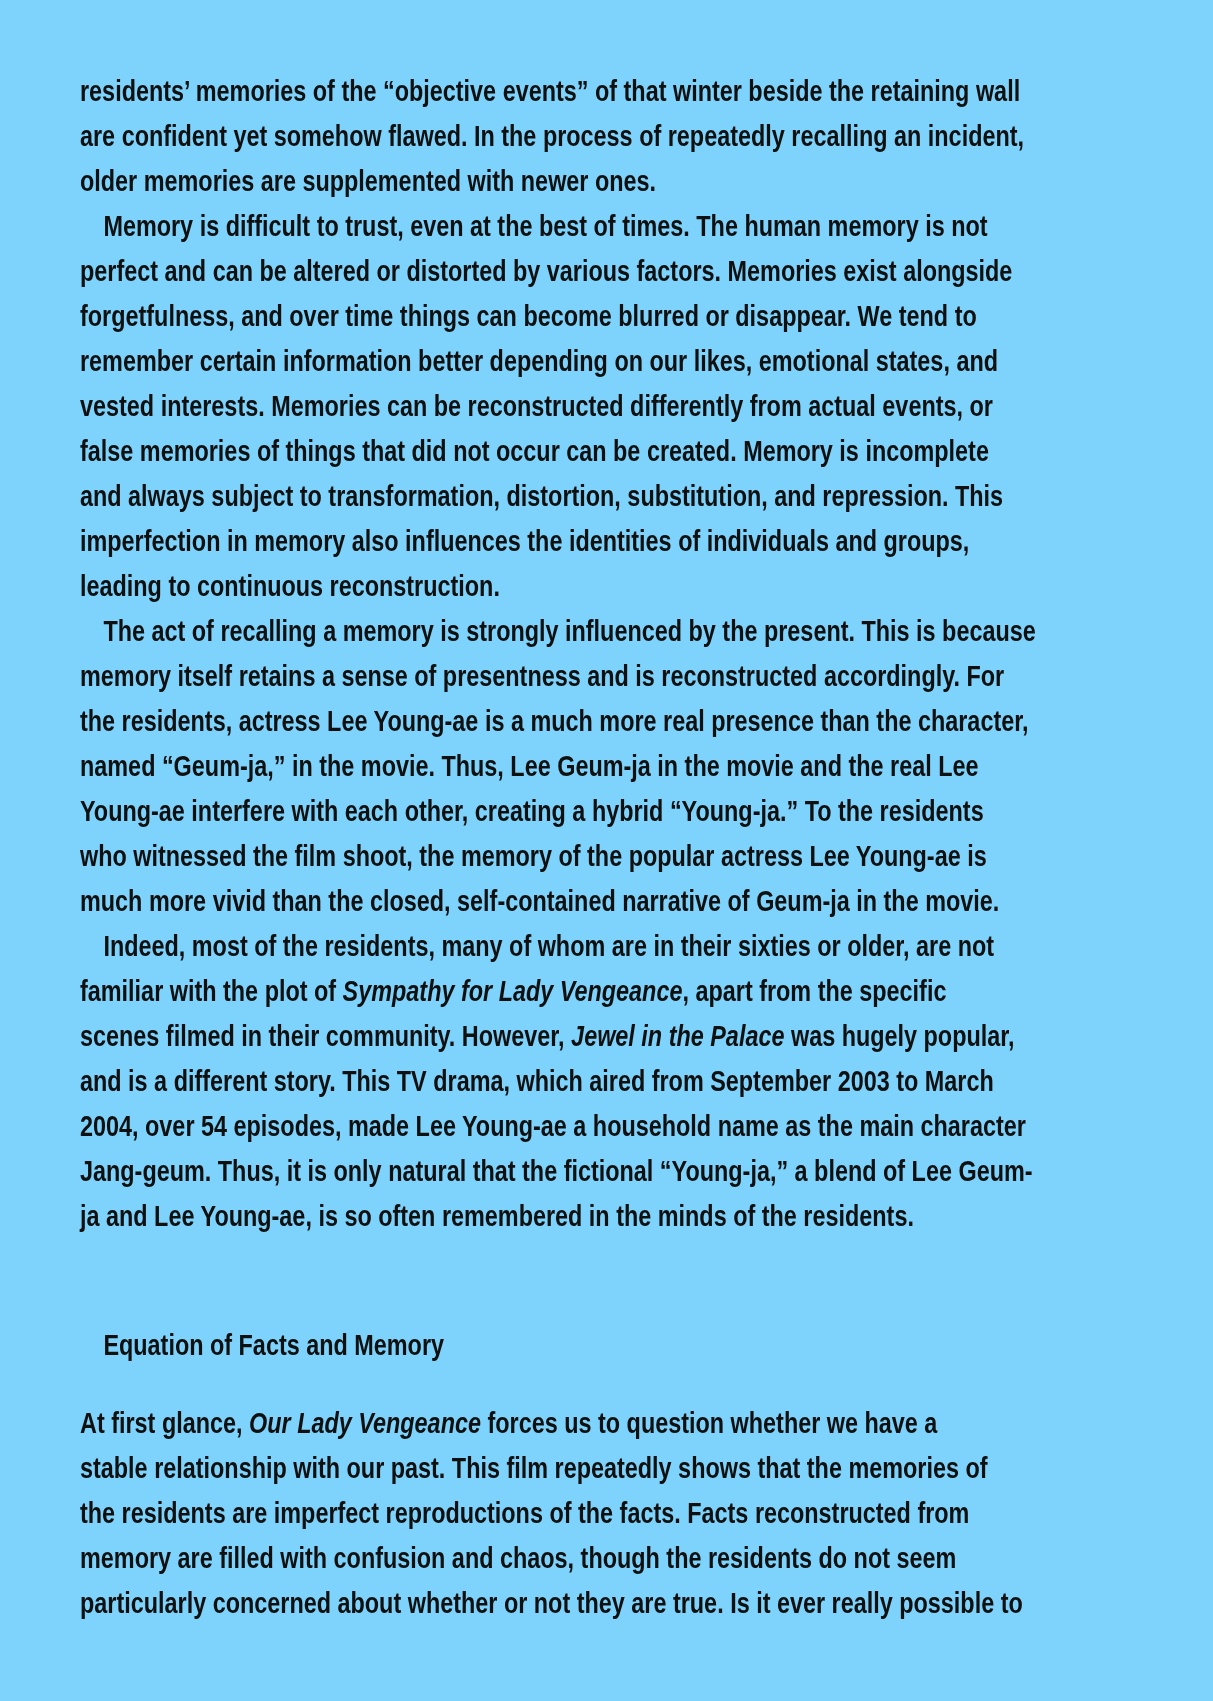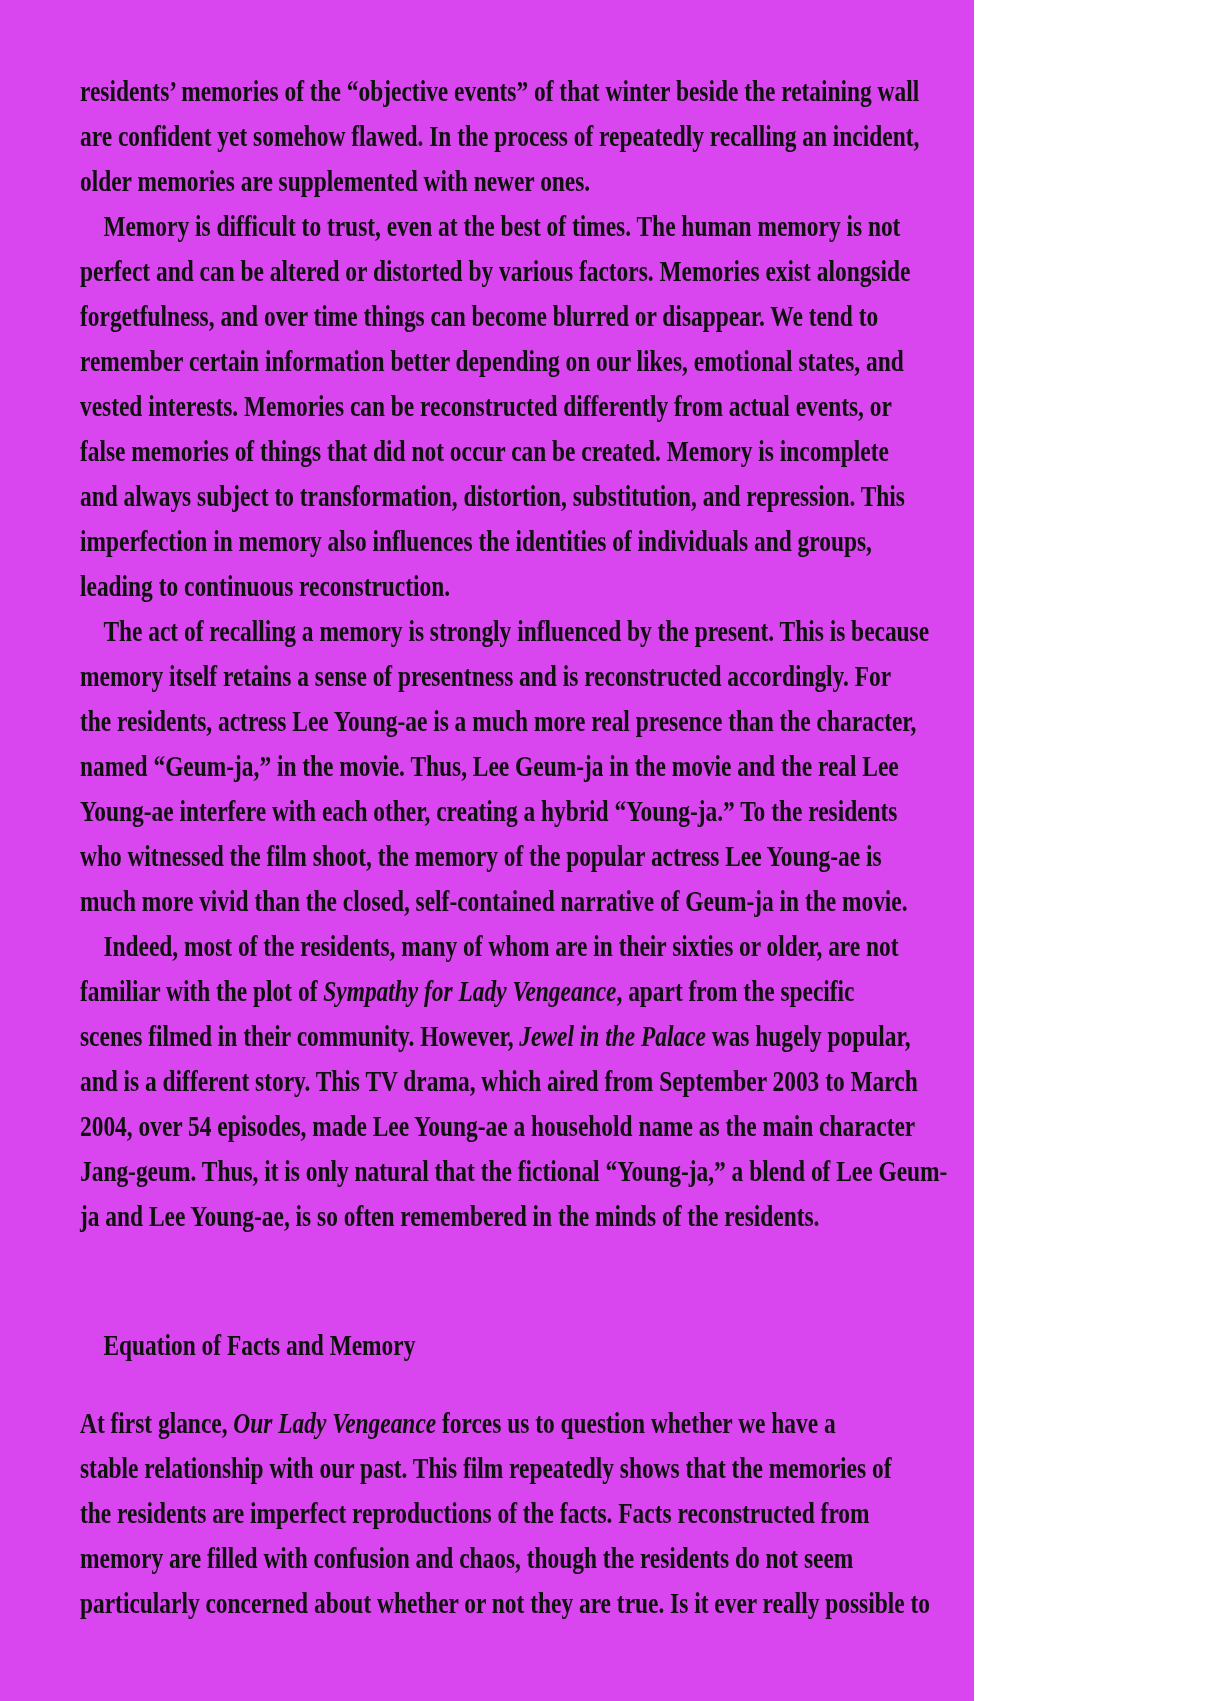--- a/index.html
+++ b/index.html
@@ -1,21 +1,21 @@
 <!DOCTYPE html>
 <html><head>
 <meta charset="utf-8">
 <style>
   html,body{margin:0;padding:0;background:#ffffff;}
   .page{
     position:relative;
-    width:974px;height:1701px;
-    background:#d946ef;
+    width:1213px;height:1701px;
+    background:#7dd3fc;
     overflow:hidden;
-    font-family:Liberation Serif, serif;
+    font-family:Liberation Sans, sans-serif;
     color:#101010;
   }
   .column{
     position:absolute;left:80px;top:68px;width:1380px;
     transform:scaleX(0.78);transform-origin:0 0;
     font-size:30px;font-weight:700;line-height:45px;
     letter-spacing:0;
   }
   .paragraph{margin:0;}
   .line{white-space:nowrap;height:45px;}

